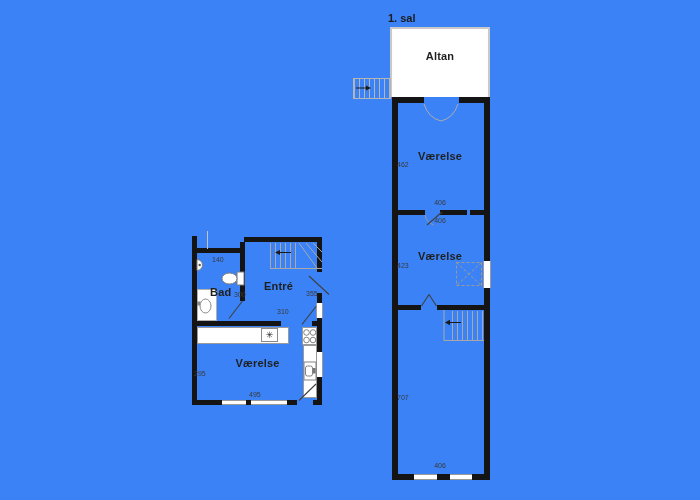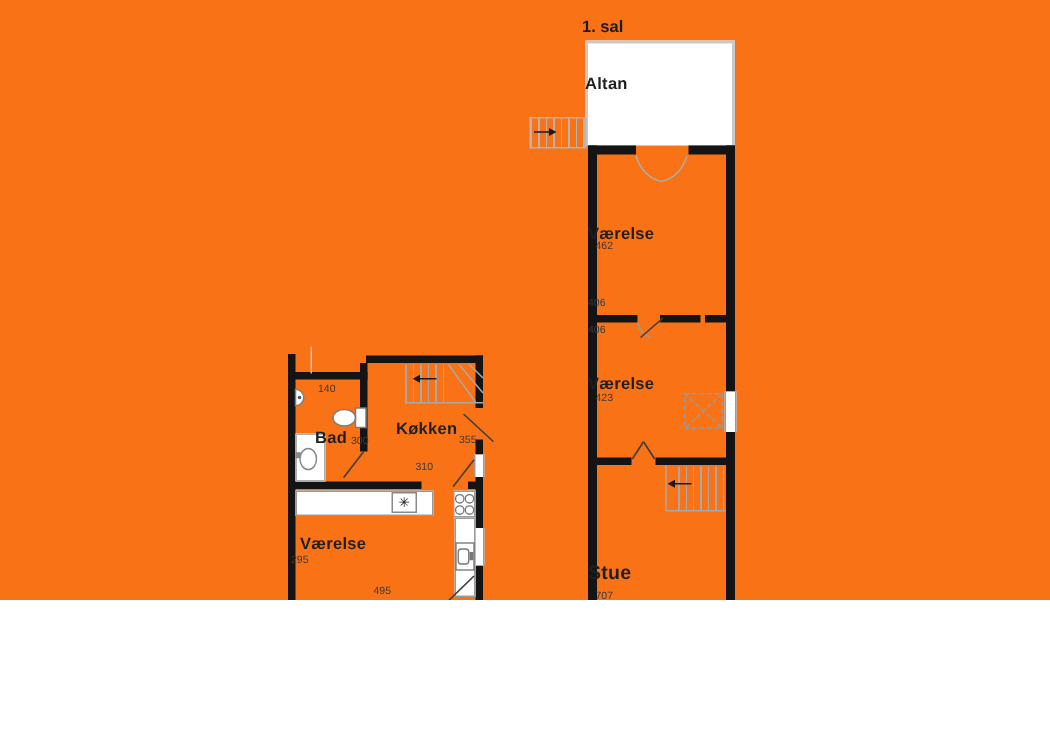--- a/index.html
+++ b/index.html
@@ -1,23 +1,23 @@
 <!DOCTYPE html>
 <html><head>
 <meta charset="utf-8">
 <style>
   html,body{margin:0;padding:0;background:#fff;}
-  #canvas{position:relative;width:700px;height:400px;background:#f97316;outline:1px solid #ececec;
+  #canvas{position:relative;width:700px;height:500px;background:#3b82f6;outline:1px solid #ececec;
           font-family:"Liberation Sans","DejaVu Sans",sans-serif;overflow:hidden;}
   .w{position:absolute;background:#141414;}
   .win-h{position:absolute;background:#fff;border-top:1px solid #9a9a9a;border-bottom:1px solid #9a9a9a;box-sizing:border-box;}
   .win-v{position:absolute;background:#fff;border-left:1px solid #9a9a9a;border-right:1px solid #9a9a9a;box-sizing:border-box;}
   .lbl{position:absolute;font-size:11px;font-weight:600;color:#1f1f1f;letter-spacing:.2px;white-space:nowrap;}
   .lbl-big{font-size:13px;}
-  .ctr{text-align:left;}
+  .ctr{text-align:center;}
   .dim{position:absolute;font-size:7px;font-weight:400;color:#3a3a3a;white-space:nowrap;}
   .title{position:absolute;font-size:11px;font-weight:700;color:#1c1c1c;}
   .balcony{position:absolute;border:2px solid #c9c9c9;border-bottom:none;box-sizing:border-box;background:#fff;}
   .stair-treads{position:absolute;background-image:repeating-linear-gradient(to right,#a8a8a8 0 1px,transparent 1px 5px);}
   .stair-box{position:absolute;border:1px solid #b5b5b5;box-sizing:border-box;
              background-image:repeating-linear-gradient(to right,#b5b5b5 0 1px,transparent 1px 5px);}
   .thin{position:absolute;background:#c4c4c4;}
   .fix{position:absolute;border:1px solid #9a9a9a;background:#fff;box-sizing:border-box;}
   .appl{position:absolute;border:1px solid #8a8a8a;background:#fff;box-sizing:border-box;
         display:flex;align-items:center;justify-content:center;font-size:9px;color:#222;}
@@ -55,21 +55,20 @@
   <div class="win-v" style="left:483px;top:261px;width:8px;height:27px;"></div>
 
   <div class="stair-treads" style="left:452px;top:311px;width:32px;height:29px;"></div>
 
   <div class="lbl ctr" style="left:392px;top:150px;width:96px;">Værelse</div>
   <div class="dim" style="left:397px;top:161px;">462</div>
   <div class="dim ctr" style="left:392px;top:199px;width:96px;">406</div>
   <div class="dim ctr" style="left:392px;top:217px;width:96px;">406</div>
   <div class="lbl ctr" style="left:392px;top:250px;width:96px;">Værelse</div>
   <div class="dim" style="left:397px;top:262px;">423</div>
-  <div class="lbl lbl-big ctr" style="left:392px;top:374px;width:96px;">Stue</div>
   <div class="dim" style="left:397px;top:394px;">707</div>
   <div class="dim ctr" style="left:392px;top:462px;width:96px;">406</div>
 
   <div class="w" style="left:192px;top:236px;width:5px;height:169px;"></div>
   <div class="w" style="left:244px;top:237px;width:78px;height:5px;"></div>
   <div class="w" style="left:192px;top:248px;width:53px;height:5px;"></div>
   <div class="thin" style="left:207px;top:231px;width:1px;height:18px;"></div>
 
   <div class="w" style="left:240px;top:242px;width:5px;height:59px;"></div>
 
@@ -96,21 +95,21 @@
   <div class="fix" style="left:197px;top:289px;width:20px;height:32px;border-color:#b0b0b0;"></div>
 
   <div class="fix" style="left:197px;top:327px;width:92px;height:17px;"></div>
   <div class="appl" style="left:261px;top:328px;width:17px;height:14px;">✳</div>
   <div class="fix" style="left:303px;top:345px;width:14px;height:53px;"></div>
   <div class="fix" style="left:302px;top:327px;width:15px;height:18px;"></div>
 
   <div class="lbl" style="left:210px;top:286px;">Bad</div>
   <div class="dim" style="left:212px;top:256px;">140</div>
   <div class="dim" style="left:234px;top:291px;">300</div>
-  <div class="lbl" style="left:264px;top:280px;">Køkken</div>
+  <div class="lbl" style="left:264px;top:280px;">Entré</div>
   <div class="dim" style="left:306px;top:290px;">355</div>
   <div class="dim" style="left:277px;top:308px;">310</div>
   <div class="lbl ctr" style="left:200px;top:357px;width:115px;">Værelse</div>
   <div class="dim" style="left:194px;top:370px;">295</div>
   <div class="dim" style="left:249px;top:391px;">495</div>
 
   <svg class="overlay" width="700" height="500" viewBox="0 0 700 500">
 
     <g stroke="#adadad" fill="none" stroke-width="1">
       <path d="M 424 104 Q 428.5 118 441 121"></path>

